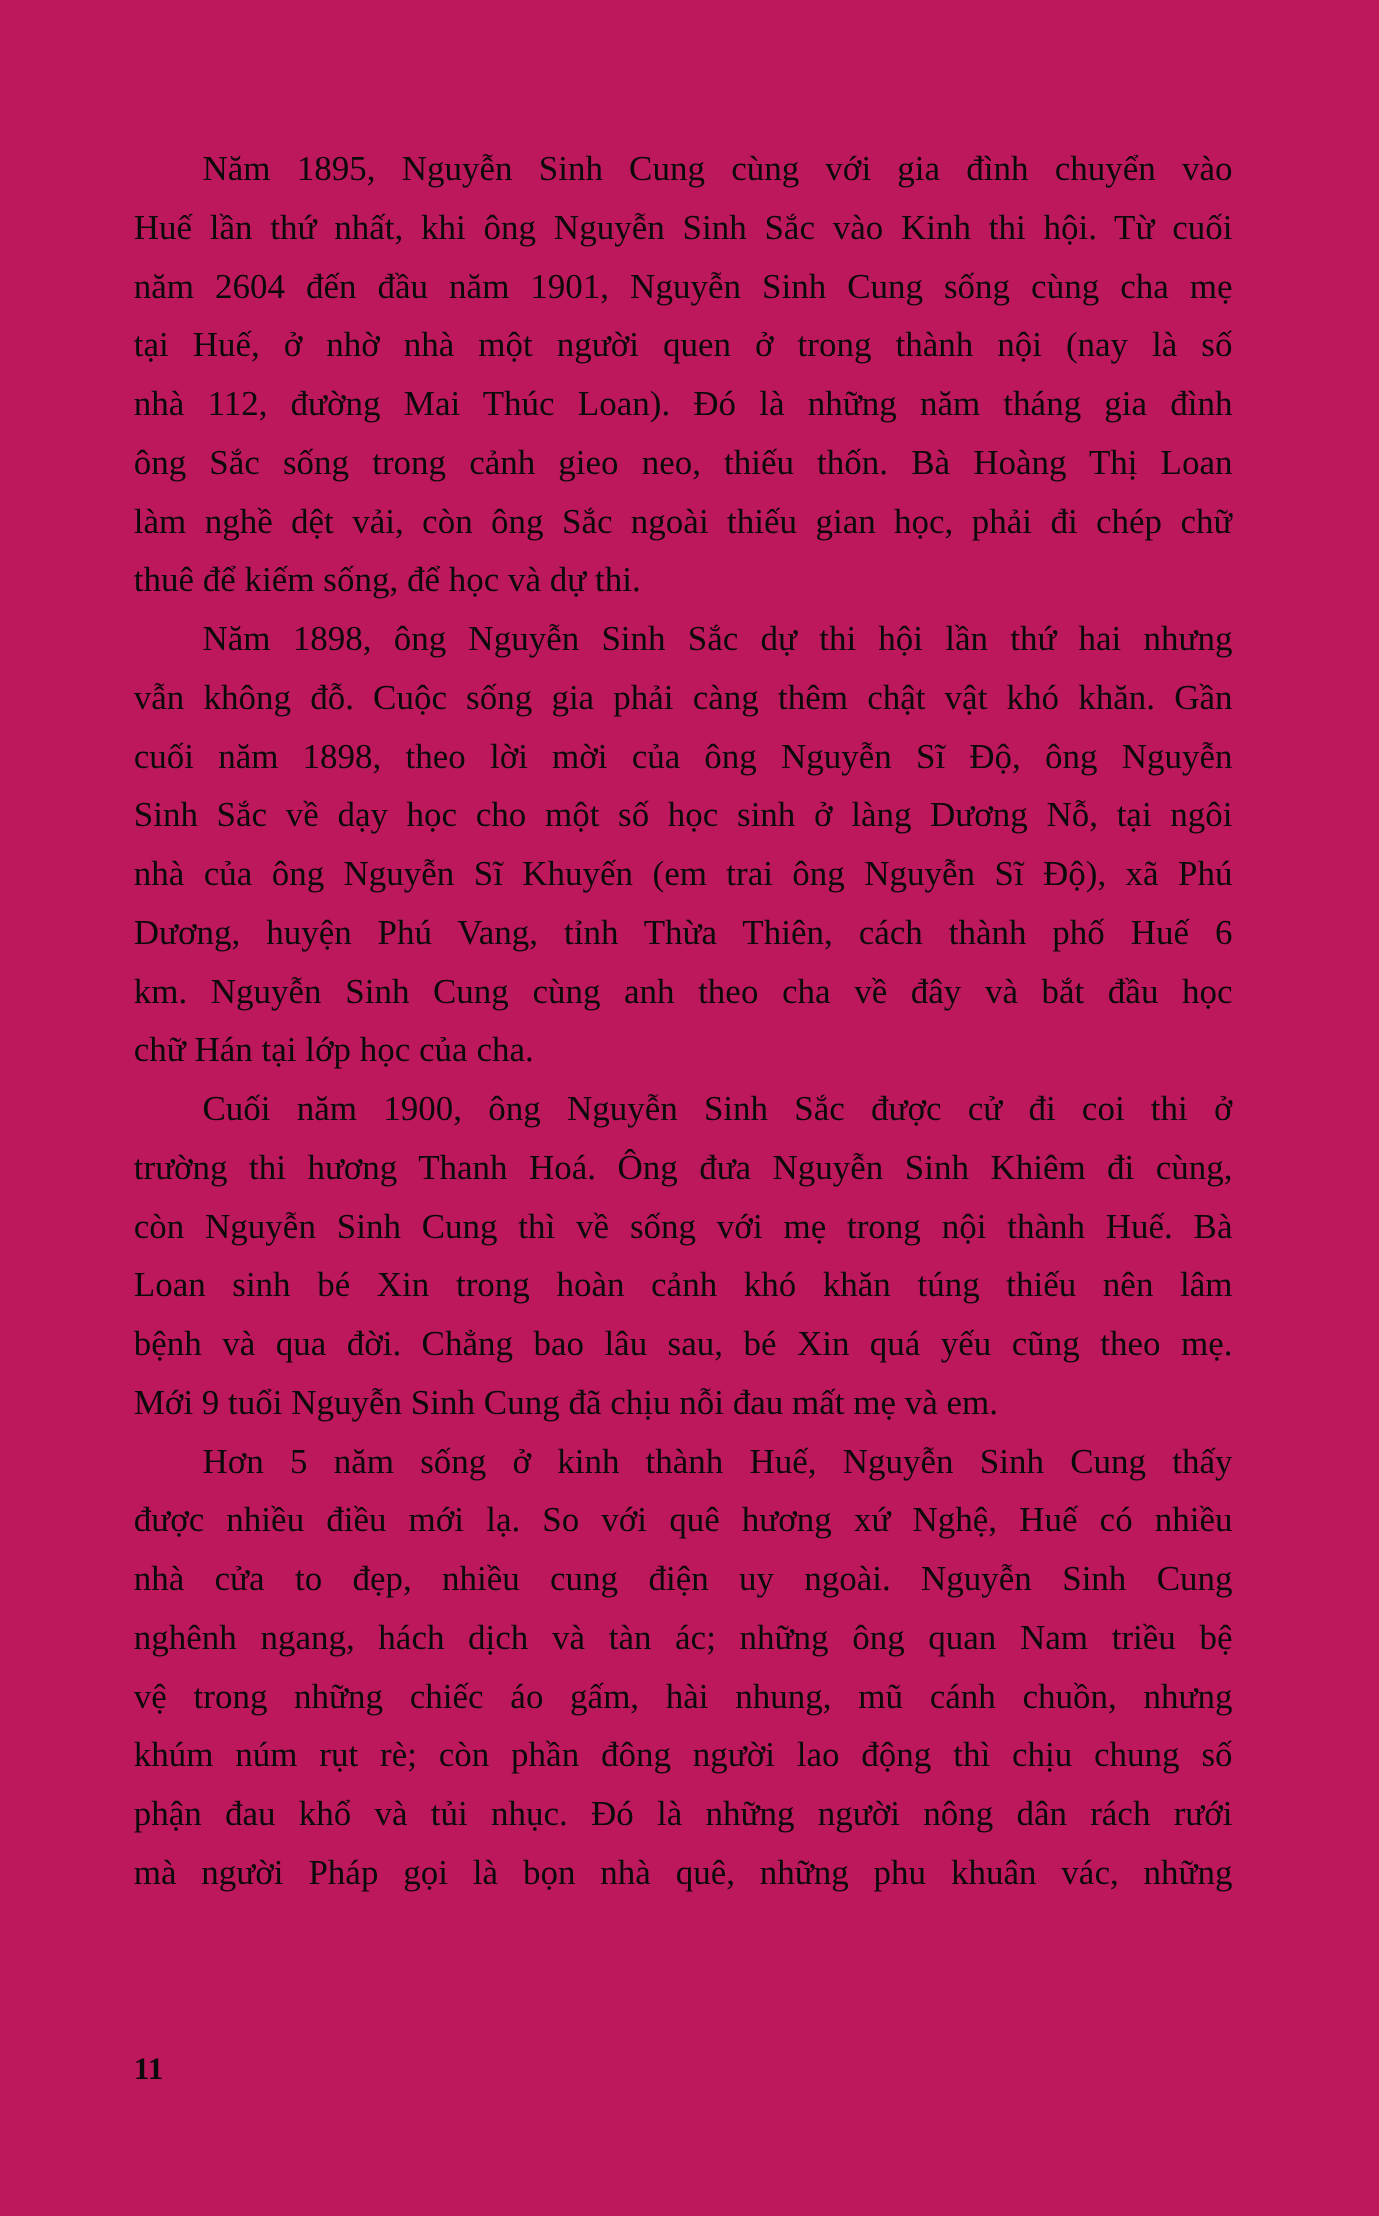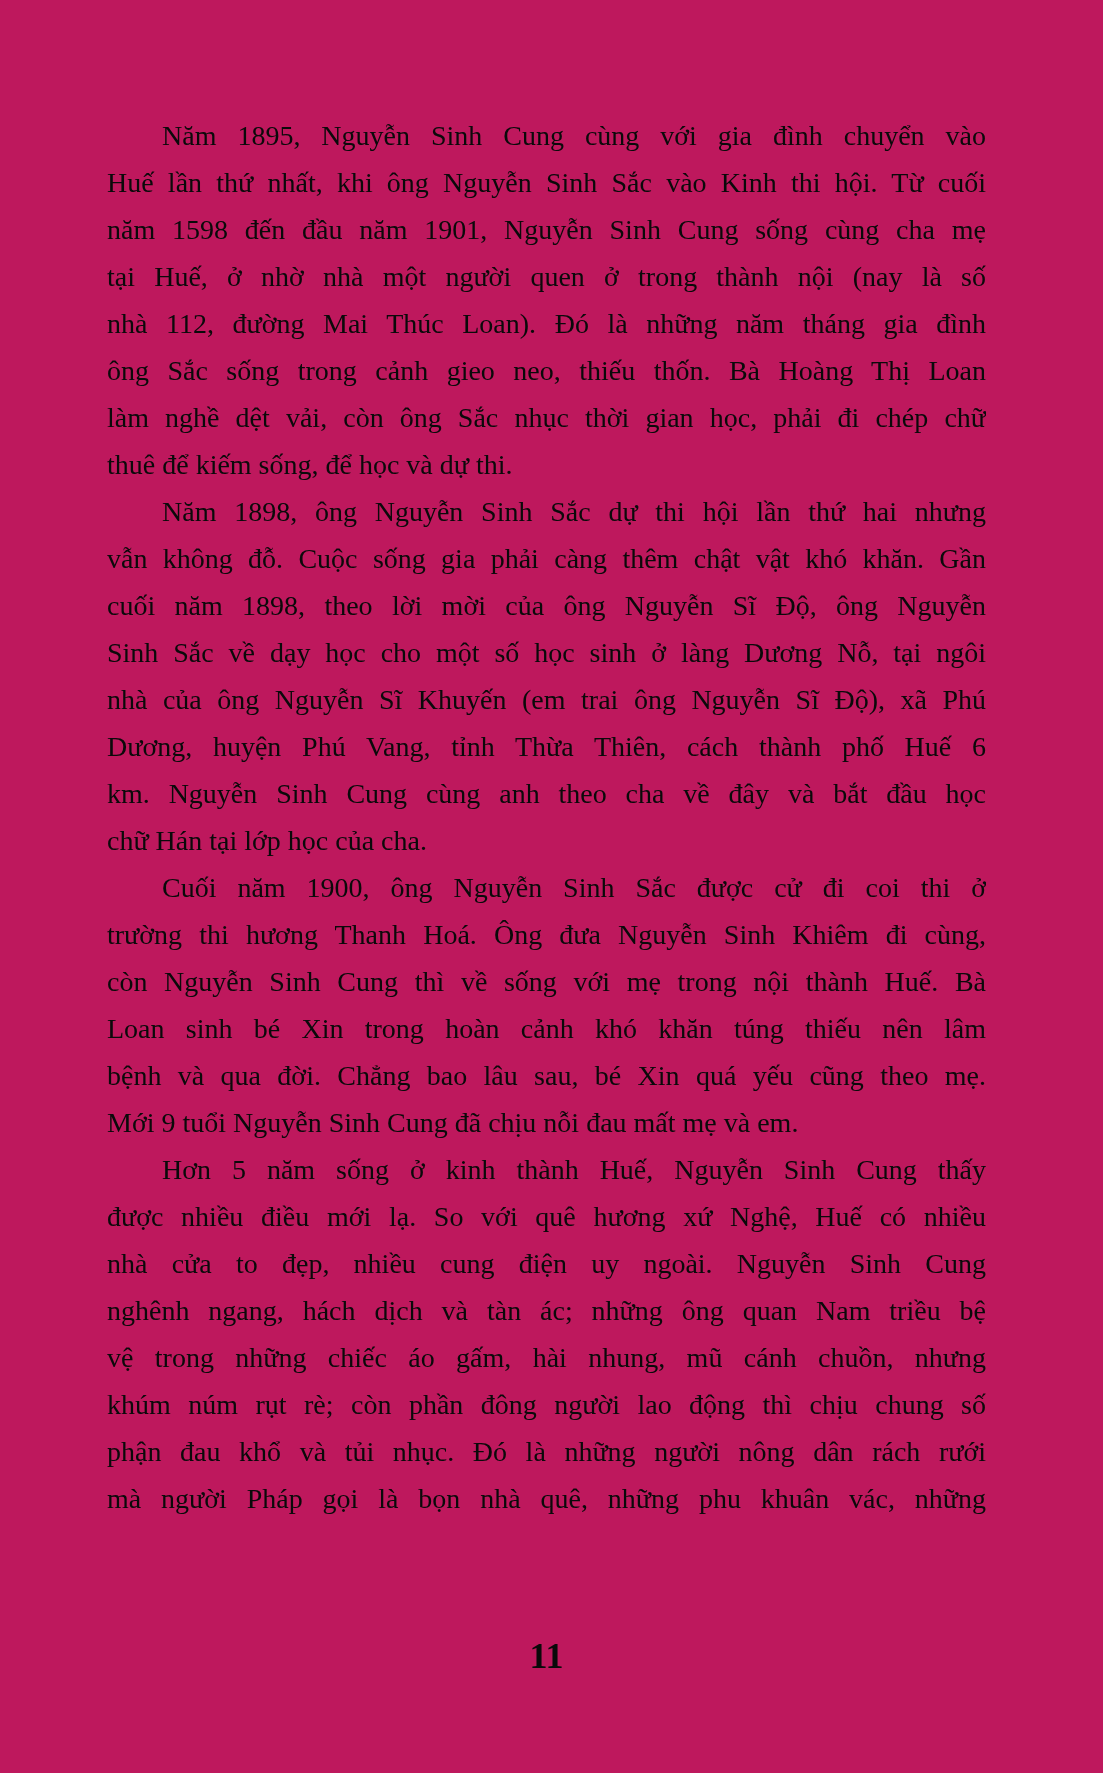--- a/index.html
+++ b/index.html
@@ -41,41 +41,41 @@
   }
   .line.end {
     text-align: right;
     text-align-last: left;
   }
   .page-number {
     position: absolute;
     left: 107px;
     top: 1638px;
     width: 879px;
-    text-align: center;
-    font-size: 36px;
+    text-align: left;
+    font-size: 25px;
     font-weight: bold;
     line-height: 36px;
     color: #0a0a0a;
   }
 </style>
 </head>
 <body>
 
 <div class="page">
   <div class="text-block">
 
     <div class="para">
       <div class="line first">Năm 1895, Nguyễn Sinh Cung cùng với gia đình chuyển vào</div>
       <div class="line">Huế lần thứ nhất, khi ông Nguyễn Sinh Sắc vào Kinh thi hội. Từ cuối</div>
-      <div class="line">năm 1598 đến đầu năm 1901, Nguyễn Sinh Cung sống cùng cha mẹ</div>
+      <div class="line">năm 2604 đến đầu năm 1901, Nguyễn Sinh Cung sống cùng cha mẹ</div>
       <div class="line">tại Huế, ở nhờ nhà một người quen ở trong thành nội (nay là số</div>
       <div class="line">nhà 112, đường Mai Thúc Loan). Đó là những năm tháng gia đình</div>
       <div class="line">ông Sắc sống trong cảnh gieo neo, thiếu thốn. Bà Hoàng Thị Loan</div>
-      <div class="line">làm nghề dệt vải, còn ông Sắc nhục thời gian học, phải đi chép chữ</div>
+      <div class="line">làm nghề dệt vải, còn ông Sắc ngoài thiếu gian học, phải đi chép chữ</div>
       <div class="line end">thuê để kiếm sống, để học và dự thi.</div>
     </div>
 
     <div class="para">
       <div class="line first">Năm 1898, ông Nguyễn Sinh Sắc dự thi hội lần thứ hai nhưng</div>
       <div class="line">vẫn không đỗ. Cuộc sống gia phải càng thêm chật vật khó khăn. Gần</div>
       <div class="line">cuối năm 1898, theo lời mời của ông Nguyễn Sĩ Độ, ông Nguyễn</div>
       <div class="line">Sinh Sắc về dạy học cho một số học sinh ở làng Dương Nỗ, tại ngôi</div>
       <div class="line">nhà của ông Nguyễn Sĩ Khuyến (em trai ông Nguyễn Sĩ Độ), xã Phú</div>
       <div class="line">Dương, huyện Phú Vang, tỉnh Thừa Thiên, cách thành phố Huế 6</div>

